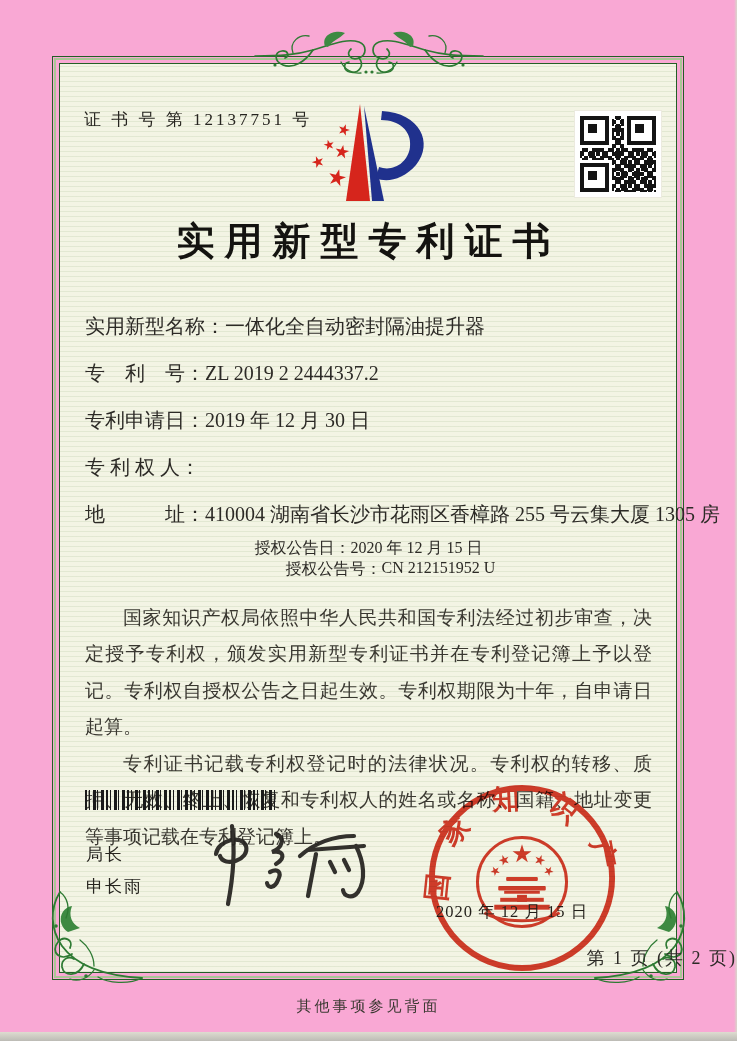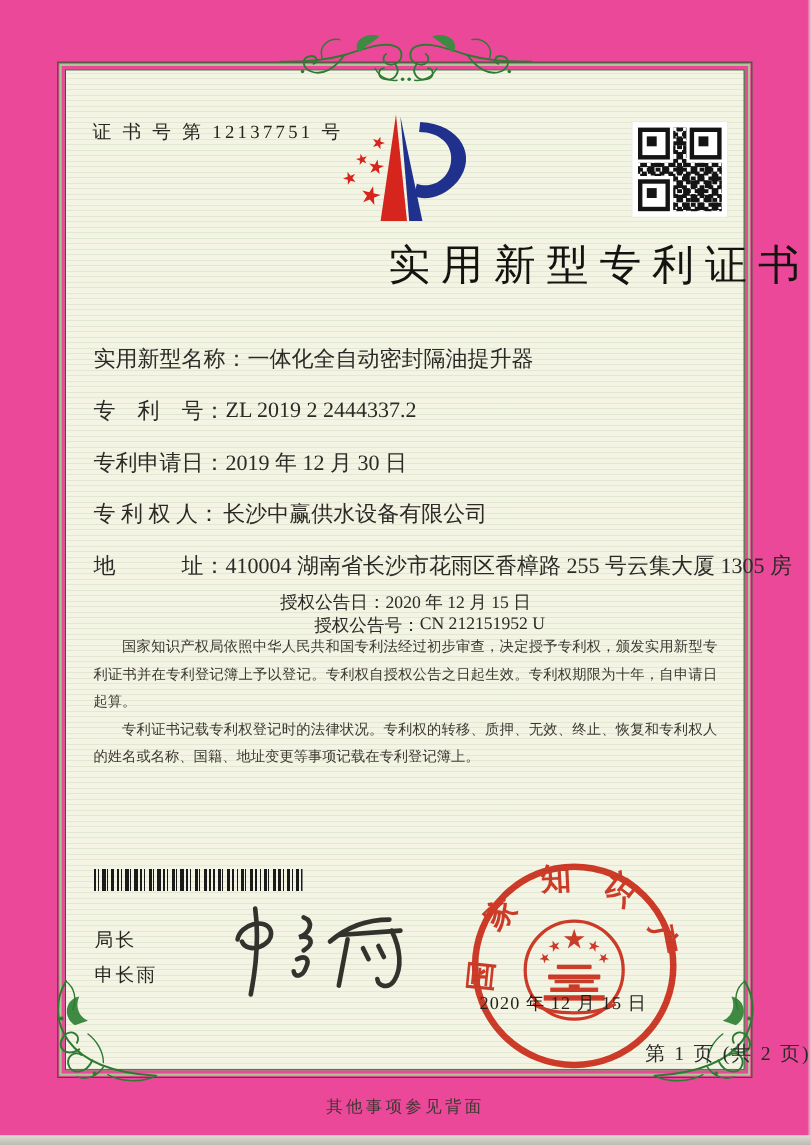--- a/index.html
+++ b/index.html
@@ -4,21 +4,21 @@
 <style>
   html,body{margin:0;padding:0;}
   body{
     width:737px;height:1041px;
     background:#f8f5e9;
     font-family:"Liberation Serif","DejaVu Serif",serif;
     color:#2f2d2a;
     position:relative;
     overflow:hidden;
   }
-  .page{position:absolute;inset:0;background:#ec4899;}
+  .page{position:absolute;inset:0;background:#f9a8d4;}
 
   
   .frame-outer{position:absolute;left:52px;top:56px;width:630px;height:922px;border:1px solid #235f26;}
   .frame-mid{position:absolute;inset:1px;border:2px solid #a9c795;}
   .frame-inner{
     position:absolute;inset:3px;border:1px solid #235f26;
     background-color:#f3f4e4;
     background-image:repeating-linear-gradient(0deg, rgba(141,172,121,0.17) 0 1px, transparent 1px 5px);
   }
 
@@ -40,35 +40,35 @@
     background-size:8px 8px, 13px 13px;
     background-position:0 0, 2px 3px;
   }
   .qr-eye{position:absolute;width:21px;height:21px;border:4px solid #141414;background:#fff;box-shadow:0 0 0 3px #fff;}
   .qr-eye.tl{left:5px;top:5px;}
   .qr-eye.tr{right:5px;top:5px;}
   .qr-eye.bl{left:5px;bottom:5px;}
   .qr-eye-dot{position:absolute;left:4px;top:4px;width:9px;height:9px;background:#141414;}
 
   .doc-title{
-    position:absolute;left:0;right:0;top:216px;text-align:right;
-    font-size:38px;font-weight:normal;letter-spacing:10px;color:#141310;
+    position:absolute;left:0;right:0;top:216px;text-align:center;
+    font-size:38px;font-weight:bold;letter-spacing:10px;color:#141310;
   }
 
   
   .fields{position:absolute;left:85px;top:303px;width:567px;}
   .field-row{height:47px;display:flex;align-items:center;font-size:20px;color:#2c2a26;}
   .field-label{flex:0 0 118px;white-space:nowrap;}
   .field-value{white-space:nowrap;}
   .grant-row{display:flex;align-items:center;height:47px;font-size:16px;color:#2c2a26;flex-direction:column;}
   .grant-pair{display:flex;white-space:nowrap;}
   .grant-pair.second{margin-left:44px;}
 
   
-  .body-text{position:absolute;left:85px;top:576px;width:567px;font-size:13px;line-height:1.92;color:#3a3831;text-align:justify;}
+  .body-text{position:absolute;left:85px;top:600px;width:567px;font-size:19px;line-height:1.92;color:#3a3831;text-align:justify;}
   .body-text p{margin:0;text-indent:2em;}
 
   
   .barcode{
     position:absolute;left:85px;top:790px;width:190px;height:20px;
     background:repeating-linear-gradient(90deg,
       #1a1a1a 0 2px, transparent 2px 4px,
       #1a1a1a 4px 5px, transparent 5px 8px,
       #1a1a1a 8px 11px, transparent 11px 12px,
       #1a1a1a 12px 13px, transparent 13px 16px,
@@ -185,21 +185,20 @@
     <div class="field-row">
       <span class="field-label">专　利　号：</span>
       <span class="field-value">ZL 2019 2 2444337.2</span>
     </div>
     <div class="field-row">
       <span class="field-label">专利申请日：</span>
       <span class="field-value">2019 年 12 月 30 日</span>
     </div>
     <div class="field-row">
       <span class="field-label">专 利 权 人：</span>
-      <span class="field-value">长沙中赢供水设备有限公司</span>
     </div>
     <div class="field-row">
       <span class="field-label">地　　　址：</span>
       <span class="field-value">410004 湖南省长沙市花雨区香樟路 255 号云集大厦 1305 房</span>
     </div>
     <div class="grant-row">
       <span class="grant-pair">
         <span>授权公告日：</span>
         <span>2020 年 12 月 15 日</span>
       </span>

